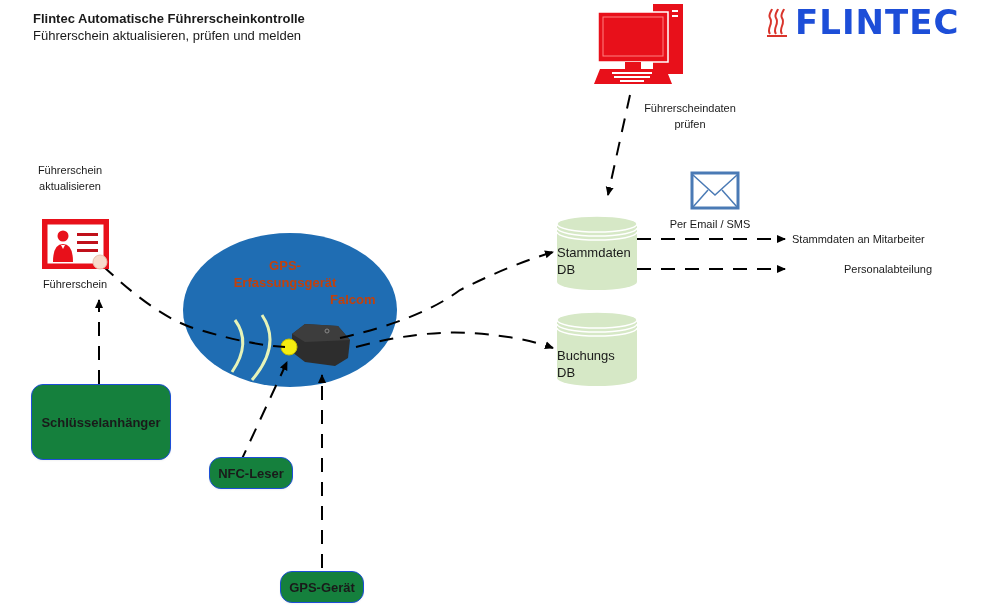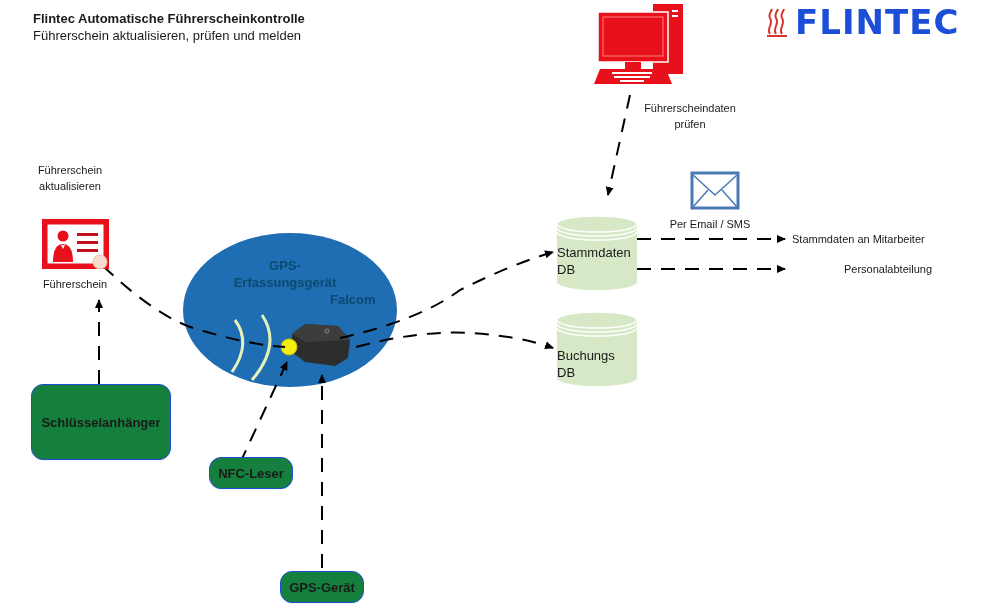--- a/index.html
+++ b/index.html
@@ -6,21 +6,21 @@
   body { width:1000px; height:611px; position:relative; overflow:hidden; font-family:"Liberation Sans", sans-serif; color:#1a1a1a; }
   .abs { position:absolute; }
   .title { left:33px; top:11px; font-size:13px; font-weight:bold; }
   .subtitle { left:33px; top:28px; font-size:13px; }
   .logo { left:765px; top:2px; display:flex; align-items:center; }
   .logo-text { font-size:34px; font-weight:bold; color:#1d4ed8; letter-spacing:1px; font-family:"DejaVu Sans", sans-serif; margin-left:4px; }
   .lbl { font-size:11px; text-align:center; line-height:16px; }
   .box { background:#15803d; border:1px solid #1d4ed8; border-radius:12px; font-weight:bold; font-size:13px; display:flex; align-items:center; justify-content:center; box-shadow:0 1px 2px rgba(0,0,0,0.05); }
   svg.overlay { position:absolute; left:0; top:0; }
   .cyl-label { font-size:13px; text-align:left; line-height:17px; }
-  .gps-label { color:#0c4a6e; font-weight:bold; font-size:13px; text-align:center; line-height:17px; }
+  .gps-label { color:#c2410c; font-weight:bold; font-size:13px; text-align:center; line-height:17px; }
 </style>
 </head>
 <body>
 
 <div class="abs title">Flintec Automatische Führerscheinkontrolle</div>
 <div class="abs subtitle">Führerschein aktualisieren, prüfen und melden</div>
 
 <div class="abs logo">
   <svg width="26" height="32" viewBox="0 0 26 32">
     <g fill="none" stroke="#d9342b" stroke-width="2">

